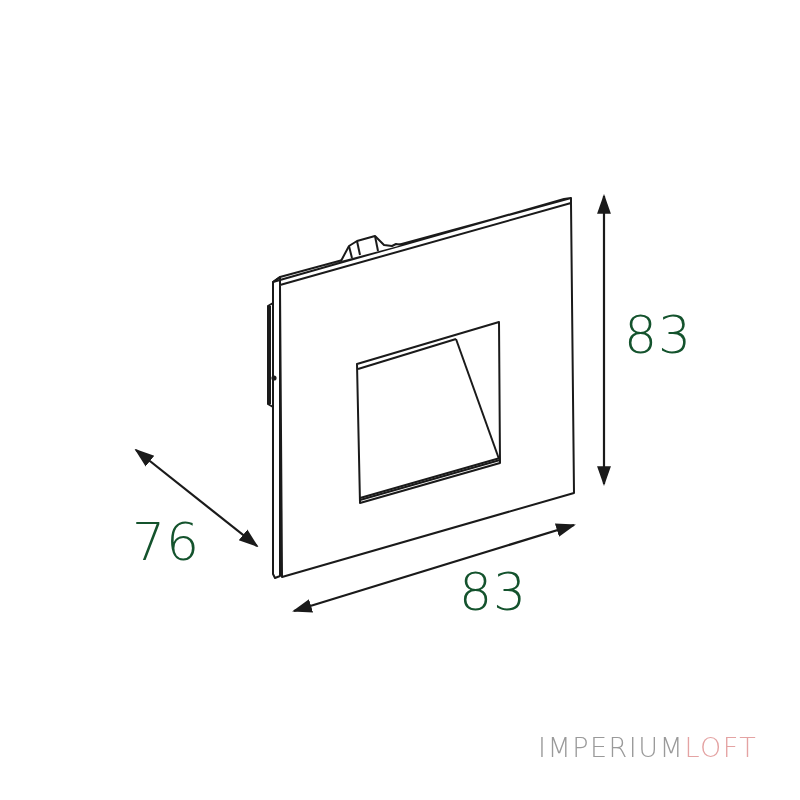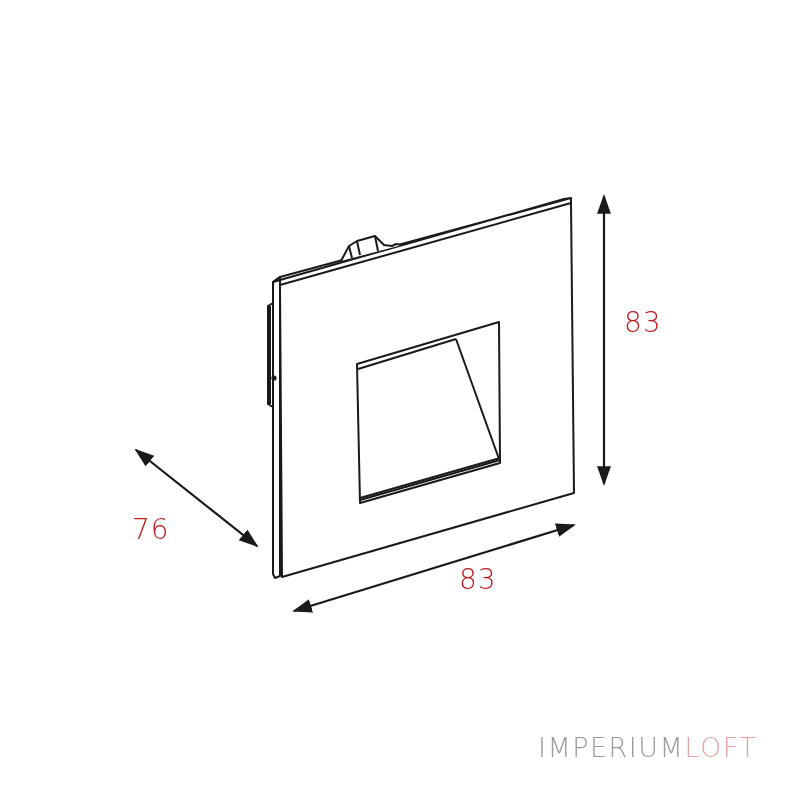--- a/index.html
+++ b/index.html
@@ -17,23 +17,23 @@
     #drawing {
       position: absolute;
       left: 0;
       top: 0;
       width: 800px;
       height: 800px;
     }
     .dim-label {
       position: absolute;
       font-family: "DejaVu Sans", sans-serif;
-      font-size: 28px;
+      font-size: 52px;
       font-weight: 300;
-      color: #b91c1c;
+      color: #14532d;
       letter-spacing: 1px;
       line-height: 1;
     }
     #label-depth { left: 132px; top: 516px; }
     #label-height { left: 624px; top: 309px; }
     #label-width { left: 459px; top: 566px; }
     #logo {
       position: absolute;
       left: 538px;
       top: 734px;

